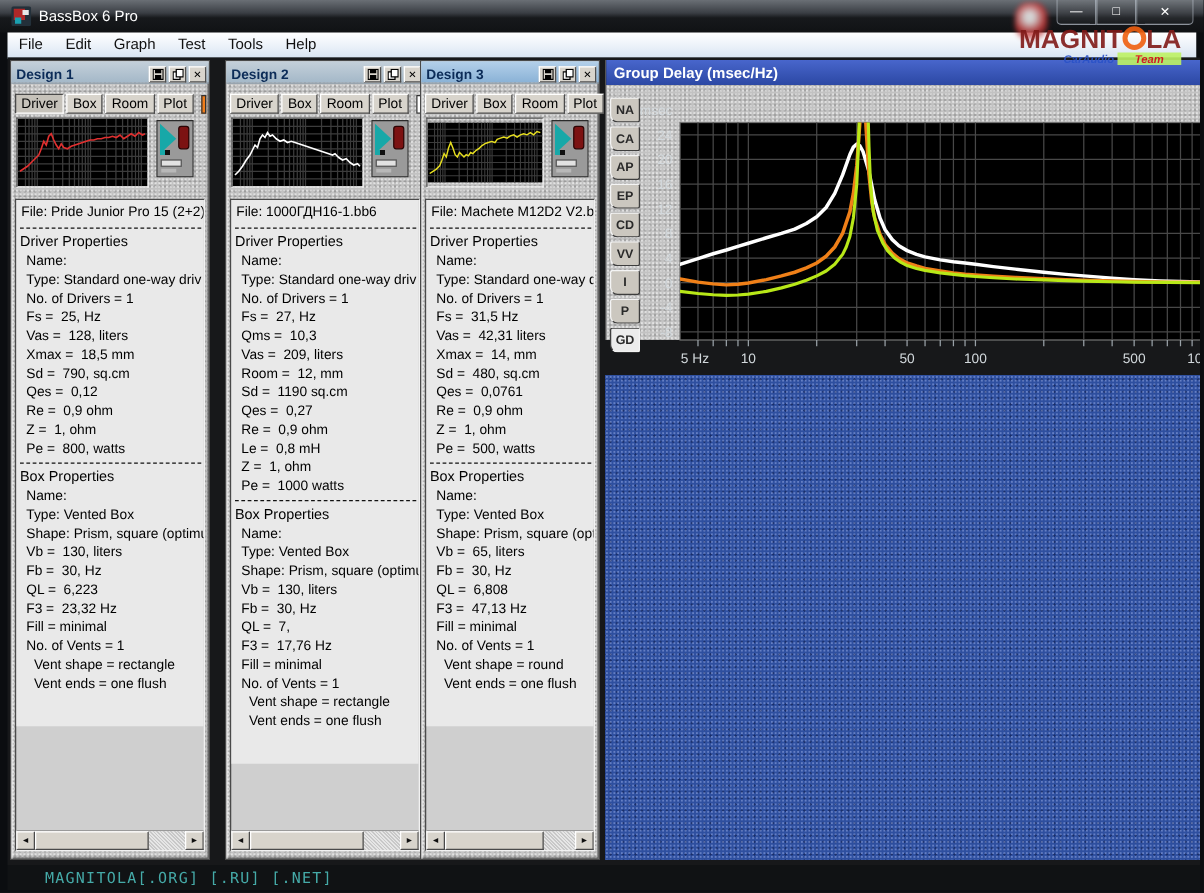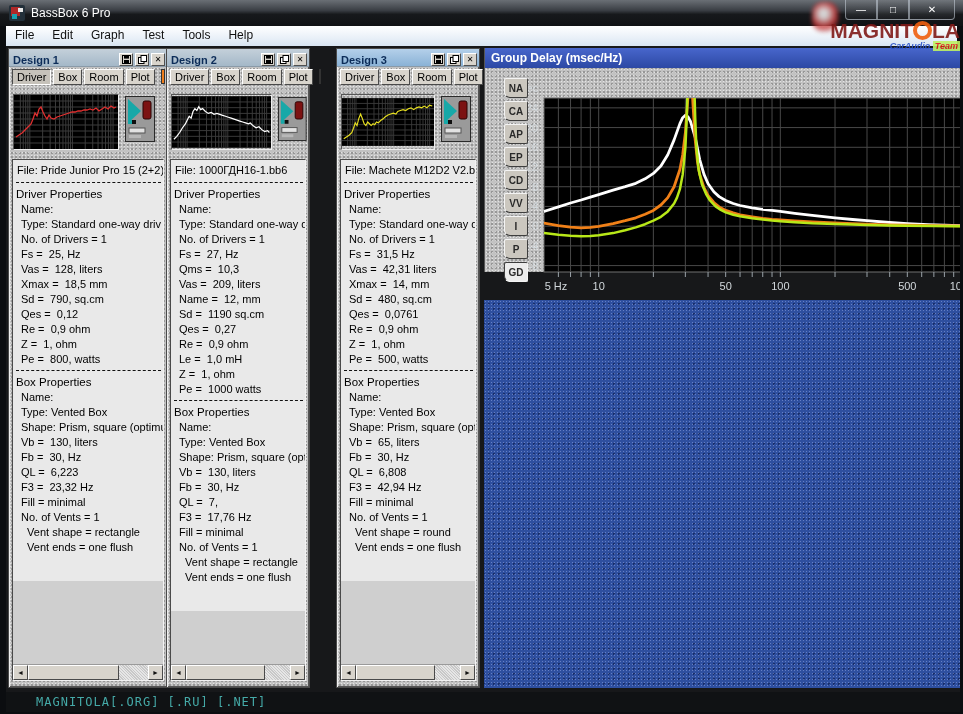--- a/index.html
+++ b/index.html
@@ -41,21 +41,21 @@
     box-shadow:inset 1px 1px 0 #efefef,inset -1px -1px 0 #555;
     display:flex;flex-direction:column;box-sizing:border-box;}
   .dp-title{height:17px;flex:0 0 17px;display:flex;align-items:flex-end;
     background:linear-gradient(#c4d0da,#a4b8c8);border-bottom:1px solid #8a9aa8;
     font-size:11px;font-weight:bold;color:#0c2c58;padding-left:4px;}
   .dp-title.active{background:linear-gradient(#b4d0ea,#8ab2d6);}
   .dp-title-text{flex:1;}
   .dp-btn{width:14px;height:13px;margin-right:2px;background:#d8d4cc;
     border:1px solid;border-color:#fff #505050 #505050 #fff;
     display:flex;align-items:center;justify-content:center;font-size:8px;color:#000;padding:0;}
-  .dp-toolbar{flex:0 0 22px;display:flex;align-items:flex-start;padding:2px 2px 1px 3px;gap:2px;}
+  .dp-toolbar{flex:0 0 22px;display:flex;align-items:flex-end;padding:2px 2px 1px 3px;gap:2px;}
   .tb{height:16px;background:#d8d4cc;border:1px solid;border-color:#fff #4a4a4a #4a4a4a #fff;
     font-size:11px;color:#000;padding:0 4px;font-family:"Liberation Sans",sans-serif;}
   .tb.pressed{border-color:#4a4a4a #fff #fff #4a4a4a;background:#c6c2ba;}
   .swatch{width:13px;height:13px;border:1px solid #333;margin-left:4px;}
   .dp-thumb{flex:0 0 62px;display:flex;align-items:flex-start;padding:2px 2px 0 4px;gap:6px;}
   .thumb{width:104px;height:54px;border:1px solid;border-color:#555 #eee #eee #555;}
   .spk{width:30px;height:46px;margin-top:2px;}
   .dp-list{flex:1;margin:3px 3px 6px 3px;border:1px solid;border-color:#4a4a4a #f2f2f2 #f2f2f2 #4a4a4a;
     background:#cfcfcf;display:flex;flex-direction:column;overflow:hidden;}
   .dp-content{background:#e9e9e9;padding:2px 0 26px 3px;overflow:hidden;}
@@ -72,35 +72,35 @@
   .sb-thumb{position:absolute;left:0;top:0;height:15px;width:76%;background:#d8d4cc;
     border:1px solid;border-color:#fff #4a4a4a #4a4a4a #fff;box-sizing:border-box;}
 
   
   .graph-win{left:478px;top:2px;right:0;height:224px;border-left:1px solid #555;
     display:flex;flex-direction:column;}
   .gw-title{flex:0 0 20px;background:linear-gradient(#4866cc,#2c48a4);color:#fff;
     font-size:12px;font-weight:bold;display:flex;align-items:center;padding-left:6px;}
   .gw-body{flex:1;position:relative;}
   #gd-svg{position:absolute;left:0;top:0;}
-  .side-col{position:absolute;left:19px;top:10px;width:24px;display:flex;flex-direction:column;gap:3px;}
+  .side-col{position:absolute;left:3px;top:10px;width:24px;display:flex;flex-direction:column;gap:3px;}
   .sbtn{height:20px;background:#cbc7bf;border:1px solid;border-color:#f4f4f4 #3e3e3e #3e3e3e #f4f4f4;
     font-size:10px;font-weight:bold;color:#2a2a2a;display:flex;align-items:center;justify-content:center;
     border-radius:2px 2px 2px 6px;box-sizing:border-box;}
   .sbtn.active{background:#ececec;border-color:#3e3e3e #f4f4f4 #f4f4f4 #3e3e3e;}
   .blue-area{left:478px;top:254px;right:0;bottom:4px;}
 
   
-  .watermark{right:3px;top:21px;width:130px;text-align:right;opacity:.9;pointer-events:none;}
+  .watermark{right:18px;top:21px;width:130px;text-align:right;opacity:.9;pointer-events:none;}
   .wm-title{font-size:21px;font-weight:bold;color:#801a18;letter-spacing:0px;line-height:20px;}
   .wm-ring{display:inline-block;width:11px;height:11px;border:4px solid #f06010;border-radius:50%;
     vertical-align:-2px;background:transparent;}
   .wm-sub{font-size:9px;font-style:italic;font-weight:bold;line-height:10px;}
   .wm-sub .s1{color:#2a52c8;}
-  .wm-sub .s2{color:#e01818;background:#bef264;padding:0 2px;}
+  .wm-sub .s2{color:#e01818;background:#bef264;padding:0 14px;}
   .wm-blob{left:812px;top:2px;width:26px;height:30px;border-radius:40%;
     background:radial-gradient(circle at 45% 40%,#f5f5f5 15%,#c23232 55%,rgba(120,20,20,.2) 85%);
     filter:blur(2px);opacity:.85;}
 </style>
 </head>
 <body>
 
 <div class="abs titlebar">
   <svg class="app-icon" viewBox="0 0 16 16">
     <rect x="0" y="0" width="16" height="16" rx="2" fill="#23303a"></rect>
@@ -246,21 +246,21 @@
         <div class="hs-track">
             <div class="sb-thumb"></div>
           </div>
         <div class="sb-btn">
             <span>►</span>
           </div>
       </div>
     </div>
   </div>
 
-  <div class="abs design tex" id="design1" style="left:160px;width:144px;">
+  <div class="abs design tex" id="design1" style="left:174px;width:160px;">
     <div class="dp-title">
       <span class="dp-title-text">Design 2</span>
       <button class="dp-btn">
           <svg width="9" height="9" viewBox="0 0 9 9">
             <rect x="0.5" y="0.5" width="8" height="8" fill="#d8d4cc" stroke="#000"></rect>
             <rect x="2" y="1" width="5" height="2.6" fill="#000"></rect>
             <rect x="2" y="5" width="5" height="3.4" fill="#000"></rect>
           </svg>
         </button>
       <button class="dp-btn">
@@ -330,25 +330,25 @@
         <div class="pfile">File: 1000ГДН16-1.bb6</div>
         <div class="psep"></div>
         <div class="phead">Driver Properties</div>
         <div>
             <div class="pline">Name:</div>
             <div class="pline">Type: Standard one-way driv</div>
             <div class="pline">No. of Drivers = 1</div>
             <div class="pline">Fs =  27, Hz</div>
             <div class="pline">Qms =  10,3</div>
             <div class="pline">Vas =  209, liters</div>
-            <div class="pline">Name =  12, mm</div>
+            <div class="pline">Room =  12, mm</div>
             <div class="pline">Sd =  1190 sq.cm</div>
             <div class="pline">Qes =  0,27</div>
             <div class="pline">Re =  0,9 ohm</div>
-            <div class="pline">Le =  1,0 mH</div>
+            <div class="pline">Le =  0,8 mH</div>
             <div class="pline">Z =  1, ohm</div>
             <div class="pline">Pe =  1000 watts</div>
           </div>
         <div class="psep"></div>
         <div class="phead">Box Properties</div>
         <div>
             <div class="pline">Name:</div>
             <div class="pline">Type: Vented Box</div>
             <div class="pline">Shape: Prism, square (optimu</div>
             <div class="pline">Vb =  130, liters</div>
@@ -467,21 +467,21 @@
           </div>
         <div class="psep"></div>
         <div class="phead">Box Properties</div>
         <div>
             <div class="pline">Name:</div>
             <div class="pline">Type: Vented Box</div>
             <div class="pline">Shape: Prism, square (optimu</div>
             <div class="pline">Vb =  65, liters</div>
             <div class="pline">Fb =  30, Hz</div>
             <div class="pline">QL =  6,808</div>
-            <div class="pline">F3 =  42,94 Hz</div>
+            <div class="pline">F3 =  47,13 Hz</div>
             <div class="pline">Fill = minimal</div>
             <div class="pline">No. of Vents = 1</div>
             <div class="pline">  Vent shape = round</div>
             <div class="pline">  Vent ends = one flush</div>
           </div>
       </div>
       <div class="hscroll">
         <div class="sb-btn">
             <span>◄</span>
           </div>

